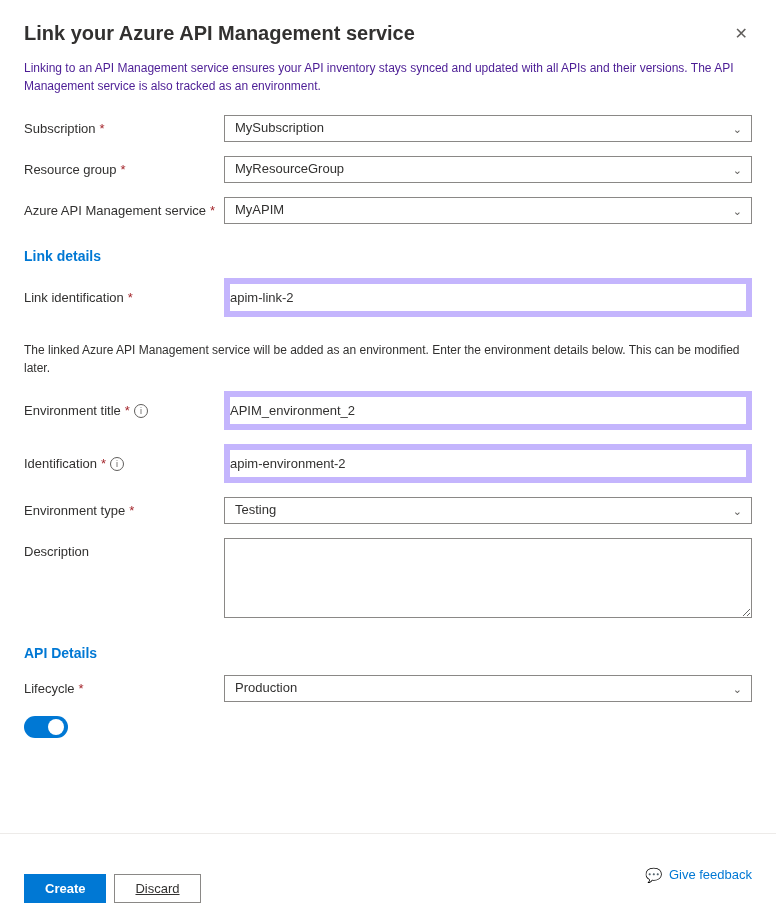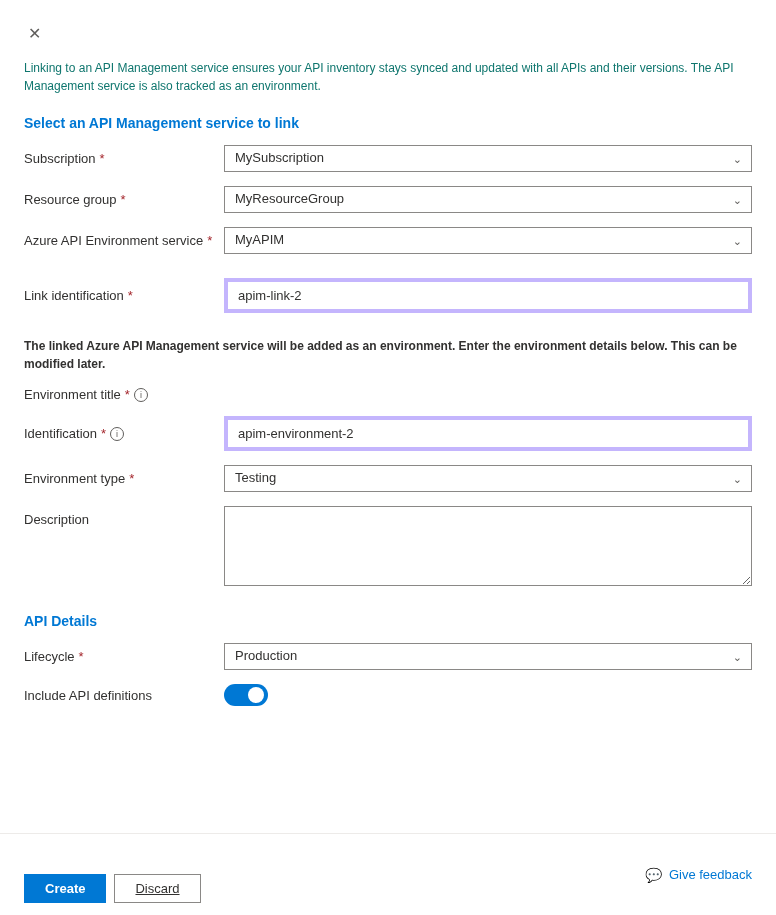--- a/index.html
+++ b/index.html
@@ -46,21 +46,21 @@
 
     .dialog-body {
       flex: 1;
       overflow-y: auto;
       padding: 0 24px 12px 24px;
       scrollbar-width: thin;
     }
 
     .info-text {
       font-size: 12px;
-      color: #0f766e;
+      color: #4c1d95;
       margin-bottom: 20px;
       line-height: 1.5;
     }
 
     .section-title {
       font-size: 14px;
       font-weight: 600;
       color: #0078d4;
       margin-bottom: 14px;
       margin-top: 8px;
@@ -123,22 +123,22 @@
       position: absolute;
       right: 10px;
       top: 50%;
       transform: translateY(-50%);
       pointer-events: none;
       color: #605e5c;
       font-size: 11px;
     }
     .form-input {
       width: 100%;
-      padding: 6px 10px;
-      border: 4px solid #c4b5fd;
+      padding: 6px 0;
+      border: 6px solid #c4b5fd;
       font-size: 13px;
       color: #323130;
       outline: none;
     }
 
     .form-textarea {
       width: 100%;
       height: 80px;
       padding: 6px 10px;
       border: 1px solid #8a8886;
@@ -155,21 +155,20 @@
     }
     .description-row .form-label {
       padding-top: 6px;
     }
 
     .sub-info-text {
       font-size: 12px;
       color: #323130;
       margin-bottom: 14px;
       line-height: 1.5;
-      font-weight: bold;
     }
 
     .toggle-wrapper {
       display: flex;
       align-items: center;
     }
     .toggle-switch {
       position: relative;
       width: 44px;
       height: 22px;
@@ -243,33 +242,33 @@
     .feedback-icon {
       font-size: 14px;
     }
   </style>
 </head>
 <body>
 
 <div class="dialog">
 
   <div class="dialog-header">
+    <h1 class="dialog-title">Link your Azure API Management service</h1>
     <button class="close-btn">
       <span>✕</span>
     </button>
   </div>
 
   <div class="dialog-body">
 
     <p class="info-text">
       <span>Linking to an API Management service ensures your API inventory stays synced and updated with all APIs and their versions. The API Management service is also tracked as an environment.</span>
     </p>
 
     <div class="form-section">
-      <div class="section-title">Select an API Management service to link</div>
 
       <div class="form-row">
         <div class="form-label">
           <span>Subscription</span>
           <span class="required-star">*</span>
         </div>
         <div class="form-control">
           <div class="select-wrapper">
             <select class="form-select">
               <option>MySubscription</option>
@@ -289,55 +288,59 @@
             <select class="form-select">
               <option>MyResourceGroup</option>
             </select>
             <span class="select-arrow">⌄</span>
           </div>
         </div>
       </div>
 
       <div class="form-row">
         <div class="form-label">
-          <span>Azure API Environment service</span>
+          <span>Azure API Management service</span>
           <span class="required-star">*</span>
         </div>
         <div class="form-control">
           <div class="select-wrapper">
             <select class="form-select">
               <option>MyAPIM</option>
             </select>
             <span class="select-arrow">⌄</span>
           </div>
         </div>
       </div>
     </div>
 
     <div class="form-section">
+      <div class="section-title">Link details</div>
 
       <div class="form-row">
         <div class="form-label">
           <span>Link identification</span>
           <span class="required-star">*</span>
         </div>
         <div class="form-control">
           <input class="form-input" type="text" value="apim-link-2" style="">
         </div>
       </div>
     </div>
 
     <div class="form-section">
       <p class="sub-info-text">The linked Azure API Management service will be added as an environment. Enter the environment details below. This can be modified later.</p>
 
       <div class="form-row">
         <div class="form-label">
           <span>Environment title</span>
           <span class="required-star">*</span>
           <span class="info-icon">i</span>
+        </div>
+        <div class="form-control">
+          <input class="form-input" type="text" value="APIM_environment_2" style="">
         </div>
       </div>
 
       <div class="form-row">
         <div class="form-label">
           <span>Identification</span>
           <span class="required-star">*</span>
           <span class="info-icon">i</span>
         </div>
         <div class="form-control">
@@ -391,23 +394,20 @@
               <option value="Preview">Preview</option>
               <option value="Retired">Retired</option>
               <option value="Deprecated">Deprecated</option>
             </select>
             <span class="select-arrow">⌄</span>
           </div>
         </div>
       </div>
 
       <div class="form-row">
-        <div class="form-label">
-          <span>Include API definitions</span>
-        </div>
         <div class="form-control">
           <div class="toggle-wrapper">
             <label class="toggle-switch">
               <input type="checkbox" checked="" style="">
               <div class="toggle-track">
                 <div class="toggle-thumb"></div>
               </div>
             </label>
           </div>
         </div>

